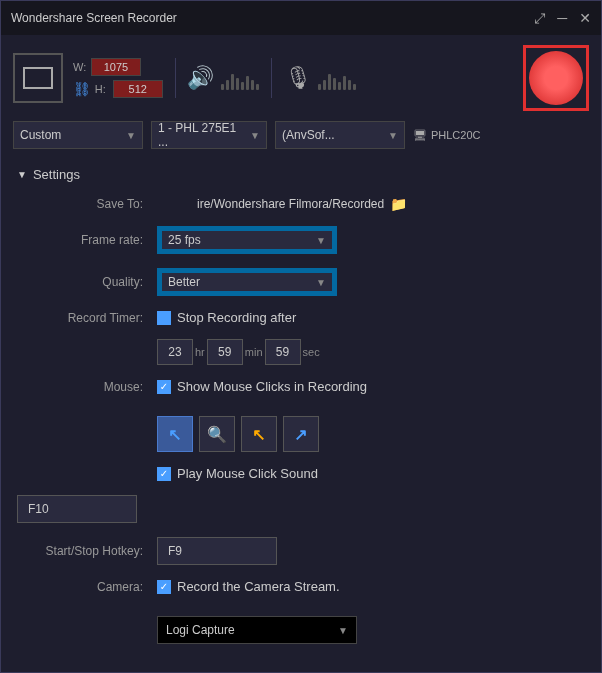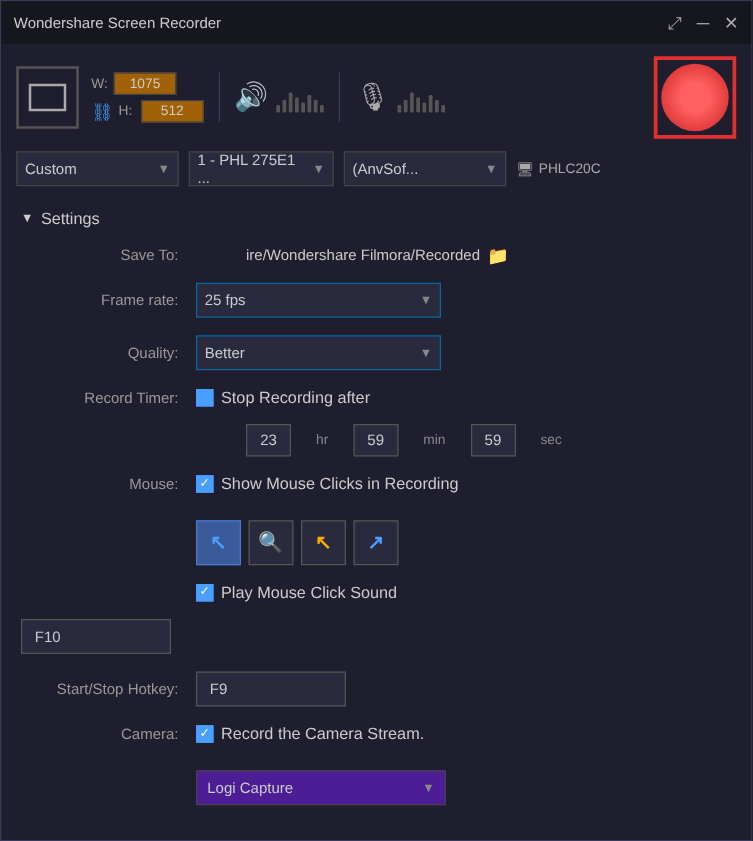--- a/index.html
+++ b/index.html
@@ -79,21 +79,21 @@
       display: flex;
       align-items: center;
       gap: 4px;
     }
     .dim-label {
       color: #999;
       font-size: 11px;
       width: 14px;
     }
     .dim-input {
-      background: #a16207;
+      background: #7f1d1d;
       border: 1px solid #444;
       color: #ccc;
       width: 50px;
       height: 18px;
       font-size: 11px;
       text-align: center;
       padding: 0 2px;
     }
     .link-icon {
       color: #4a9eff;
@@ -219,27 +219,27 @@
       font-size: 12px;
       padding-left: 40px;
     }
     .folder-icon {
       color: #aaa;
       font-size: 14px;
       cursor: pointer;
     }
     .select-field {
       background: #2a2a3e;
-      border: 1px solid #0369a1;
+      border: 5px solid #0369a1;
       color: #ccc;
       font-size: 12px;
       height: 28px;
       padding: 0 6px;
       cursor: pointer;
-      width: 196px;
+      width: 180px;
       display: flex;
       align-items: center;
       justify-content: space-between;
     }
     .checkbox-row {
       display: flex;
       align-items: center;
       gap: 6px;
       text-align: right;
     }
@@ -255,22 +255,21 @@
       cursor: pointer;
     }
     .check-mark {
       color: white;
       font-size: 10px;
       line-height: 1;
     }
     .timer-row {
       display: flex;
       align-items: center;
-      gap: 20px;
-      margin-left: 40px;
+      gap: 2px;
     }
     .timer-input {
       background: #2a2a3e;
       border: 1px solid #555;
       color: #ccc;
       width: 36px;
       height: 26px;
       text-align: center;
       font-size: 12px;
     }
@@ -304,21 +303,21 @@
       border: 1px solid #555;
       color: #ccc;
       font-size: 12px;
       height: 28px;
       padding: 0 10px;
       display: flex;
       align-items: center;
       width: 120px;
     }
     .camera-dropdown {
-      background: #4c1d95;
+      background: #000000;
       border: 1px solid #444;
       color: #ccc;
       font-size: 12px;
       height: 28px;
       padding: 0 8px;
       width: 200px;
       display: flex;
       align-items: center;
       justify-content: space-between;
       cursor: pointer;

